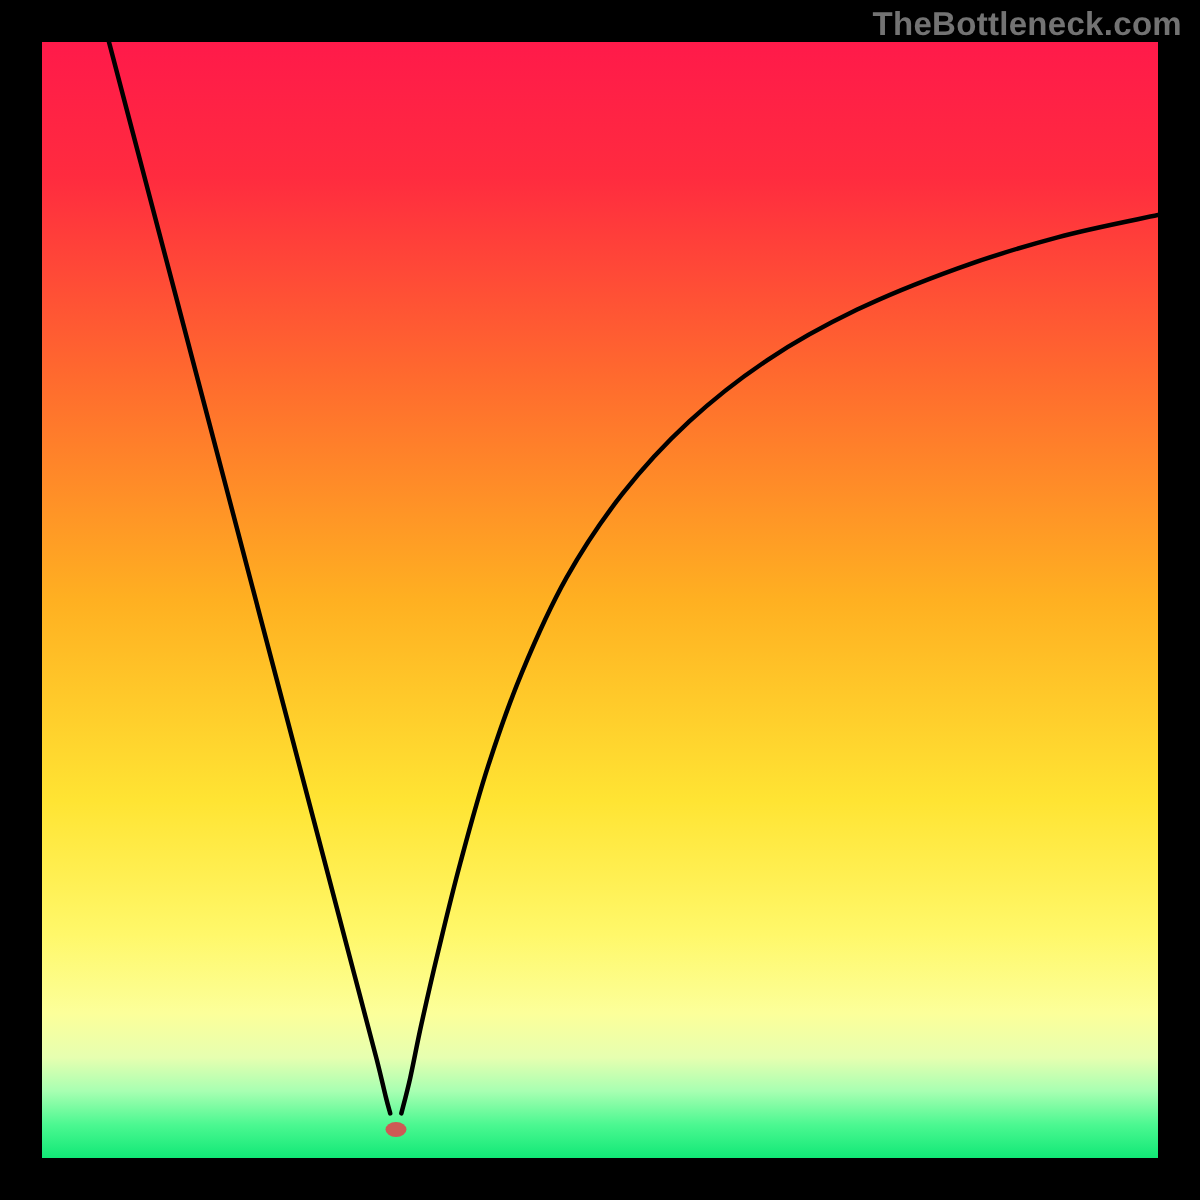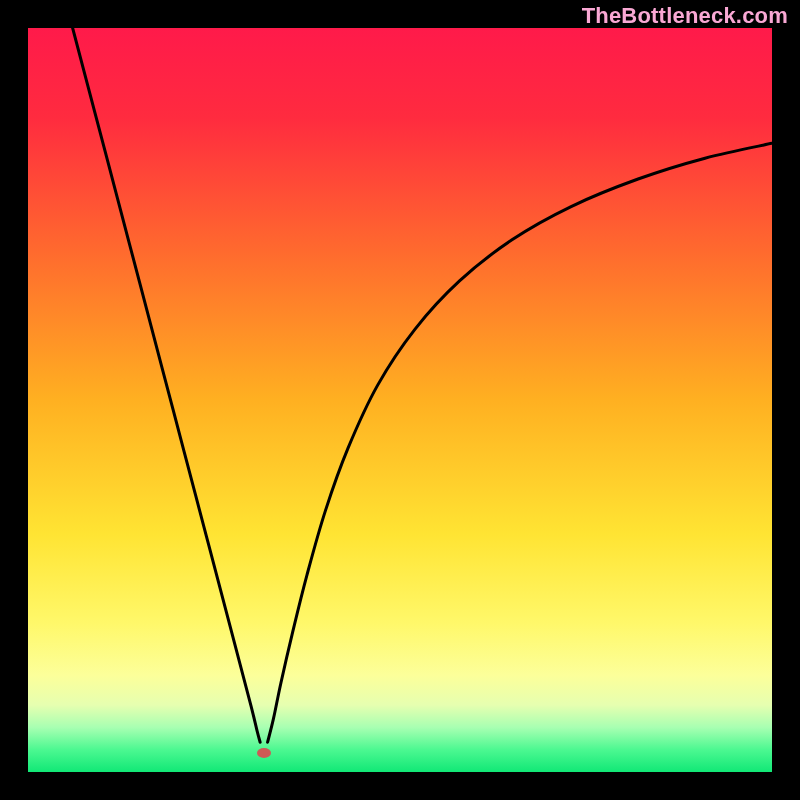--- a/index.html
+++ b/index.html
@@ -27,21 +27,21 @@
   }
   .gradient {
     position: absolute;
     left: 0; top: 0;
     width: 100%; height: 100%;
   }
   .watermark {
     position: absolute;
     top: 3px;
     right: 12px;
-    color: #f9a8d4;
+    color: #737373;
     font-size: 22px;
     font-weight: 600;
     letter-spacing: 0.2px;
   }
   .curve-svg {
     position: absolute;
     left: 0; top: 0;
     width: 100%; height: 100%;
   }
   .marker {

